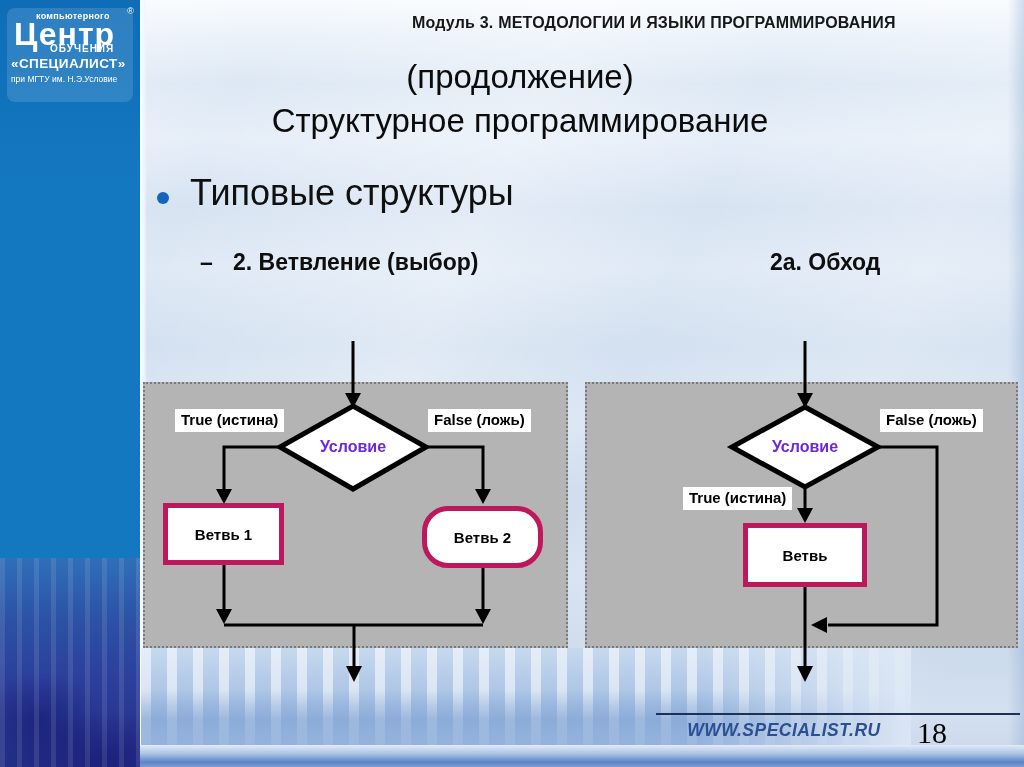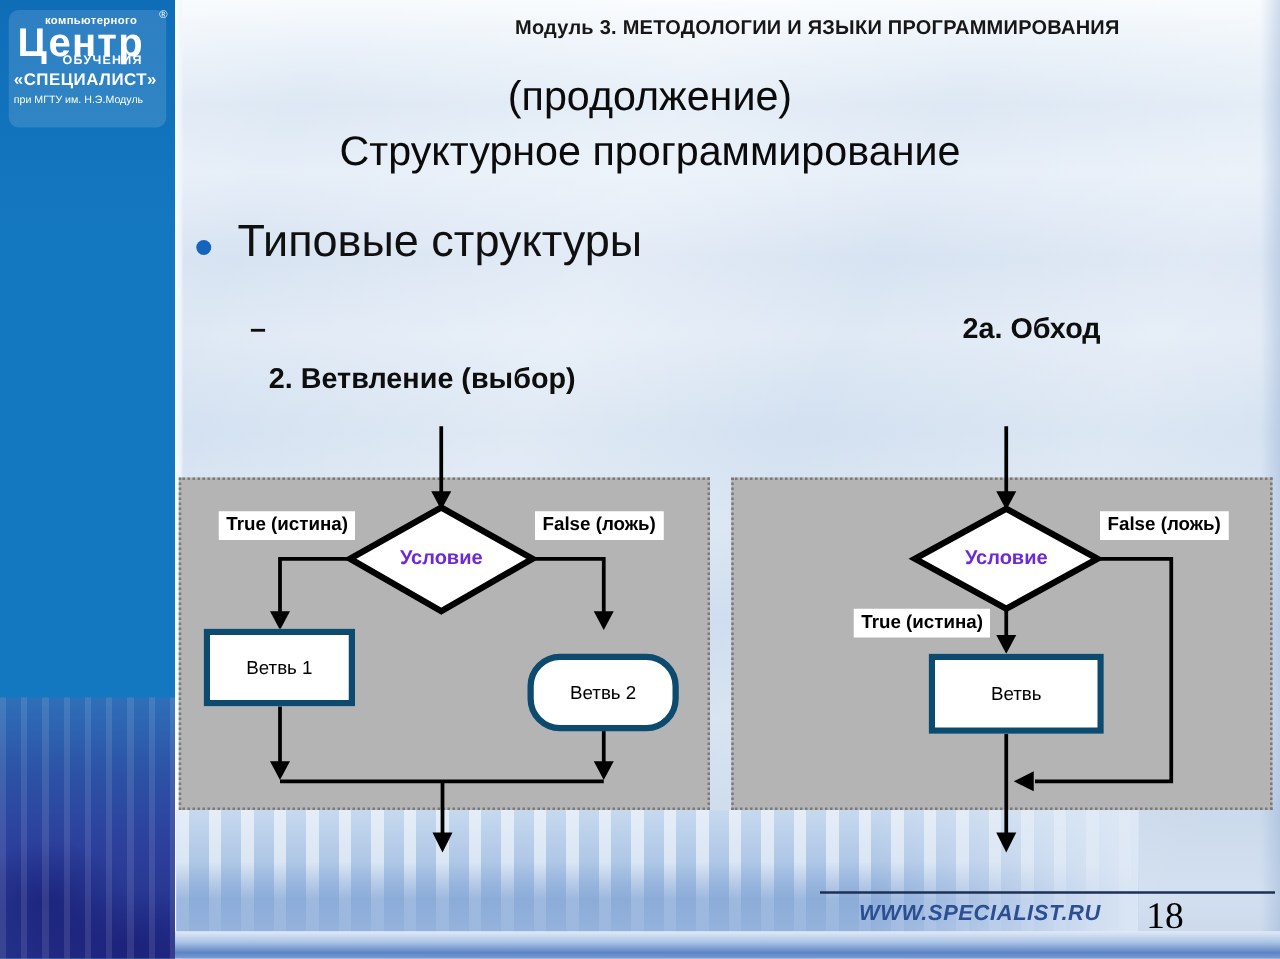--- a/index.html
+++ b/index.html
@@ -41,35 +41,35 @@
   #logo-sub{left:5px;top:68px;font-size:8.5px;}
   
   #header-module{top:14px;right:12px;width:600px;text-align:left;
     font-size:16px;font-weight:bold;color:#171717;letter-spacing:.2px;}
   #slide-title{left:180px;top:55px;width:680px;text-align:center;
     font-size:33px;color:#0b0b0b;line-height:1.32;}
   #bullet-dot{left:157px;top:192px;width:12px;height:12px;border-radius:50%;}
   #bullet-text{left:190px;top:172px;font-size:36px;color:#101010;}
   .sub-item{font-size:23px;font-weight:bold;color:#0e0e0e;}
   #item-dash{left:200px;top:249px;}
-  #item-branching{left:215px;top:249px;margin-top:40px;}
+  #item-branching{left:233px;top:249px;}
   #item-bypass{left:770px;top:249px;}
   
   .panel{background:#b4b4b4;border:2px dotted #7a7a7a;box-sizing:border-box;}
   #panel-left{left:143px;top:382px;width:425px;height:266px;}
   #panel-right{left:585px;top:382px;width:433px;height:266px;}
   
   svg{position:absolute;overflow:visible;}
   .flow-label{position:absolute;background:#ffffff;color:#000;
     font-size:15px;font-weight:bold;padding:2px 6px;line-height:1.25;white-space:nowrap;}
   .cond-label{position:absolute;width:120px;text-align:center;color:#6d28d9;
     font-size:16px;font-weight:bold;}
-  .flow-box{position:absolute;background:#fff;border:5px solid #0c4a6e;box-sizing:border-box;
+  .flow-box{position:absolute;background:#fff;border:5px solid #be185d;box-sizing:border-box;
     display:flex;align-items:center;justify-content:center;
-    font-size:15px;font-weight:normal;color:#000;}
+    font-size:15px;font-weight:bold;color:#000;}
   
   #building-photo{left:141px;top:648px;width:770px;height:99px;
     background:
       linear-gradient(90deg, rgba(223,233,246,0) 0%, rgba(223,233,246,0) 72%, rgba(223,233,246,.95) 100%),
       linear-gradient(180deg, rgba(0,0,0,0) 42%, rgba(128,162,212,.65) 72%, rgba(148,178,220,.85) 100%),
       repeating-linear-gradient(90deg, rgba(255,255,255,.55) 0 10px, rgba(0,0,0,0) 10px 26px),
       linear-gradient(180deg,#c6d9ee 0%,#b4cbe8 32%,#a6c1e3 60%,#9bb8de 100%);}
   #bottom-strip{left:140px;top:745px;width:884px;height:22px;
     background:linear-gradient(180deg,#e2eaf7 0%,#aac3e5 40%,#5c84c4 78%,#7b9dd2 100%);}
   #footer-line{left:656px;top:713px;width:364px;height:2px;background:#1e3056;}
@@ -86,21 +86,21 @@
 
 <div id="left-bar" class="abs">
   <div id="bar-photo" class="abs"></div>
   <div id="logo" class="abs">
     <div id="logo-panel" class="abs"></div>
     <span id="logo-reg" class="logo-t">®</span>
     <span id="logo-top" class="logo-t">компьютерного</span>
     <span id="logo-name" class="logo-t">Центр</span>
     <span id="logo-obuch" class="logo-t">ОБУЧЕНИЯ</span>
     <span id="logo-brand" class="logo-t">«СПЕЦИАЛИСТ»</span>
-    <span id="logo-sub" class="logo-t">при МГТУ им. Н.Э.Модуль</span>
+    <span id="logo-sub" class="logo-t">при МГТУ им. Н.Э.Условие</span>
   </div>
 </div>
 <div id="bar-gap" class="abs"></div>
 
 <div id="header-module" class="abs">Модуль 3. МЕТОДОЛОГИИ И ЯЗЫКИ ПРОГРАММИРОВАНИЯ</div>
 <div id="slide-title" class="abs">
   <div>(продолжение)</div>
   <div>Структурное программирование</div>
 </div>
 
@@ -149,23 +149,23 @@
     <polygon points="242,284 242,300 226,292"></polygon>
     <polygon points="212,333 228,333 220,349"></polygon>
   </g>
   <polygon points="220,74 293,114 220,154 147,114" fill="#fff" stroke="#000" stroke-width="5"></polygon>
 </svg>
 
 <div class="flow-label" style="left:175px;top:409px;">True (истина)</div>
 <div class="flow-label" style="left:428px;top:409px;">False (ложь)</div>
 <div class="cond-label" style="left:293px;top:438px;">Условие</div>
 <div class="flow-box" style="left:163px;top:503px;width:121px;height:62px;">Ветвь 1</div>
-<div class="flow-box" style="left:422px;top:523px;width:121px;height:62px;border-radius:26px;">Ветвь 2</div>
+<div class="flow-box" style="left:422px;top:506px;width:121px;height:62px;border-radius:26px;">Ветвь 2</div>
 
 <div class="flow-label" style="left:880px;top:409px;">False (ложь)</div>
 <div class="flow-label" style="left:683px;top:487px;">True (истина)</div>
 <div class="cond-label" style="left:745px;top:438px;">Условие</div>
-<div class="flow-box" style="left:743px;top:523px;width:140px;height:64px;">Ветвь</div>
+<div class="flow-box" style="left:743px;top:523px;width:124px;height:64px;">Ветвь</div>
 
 <div id="bottom-strip" class="abs"></div>
 <div id="footer-line" class="abs"></div>
 <div id="footer-site" class="abs" style="color: rgb(43, 79, 146);">WWW.SPECIALIST.RU</div>
 <div id="page-number" class="abs">18</div>
 
 </body></html>

